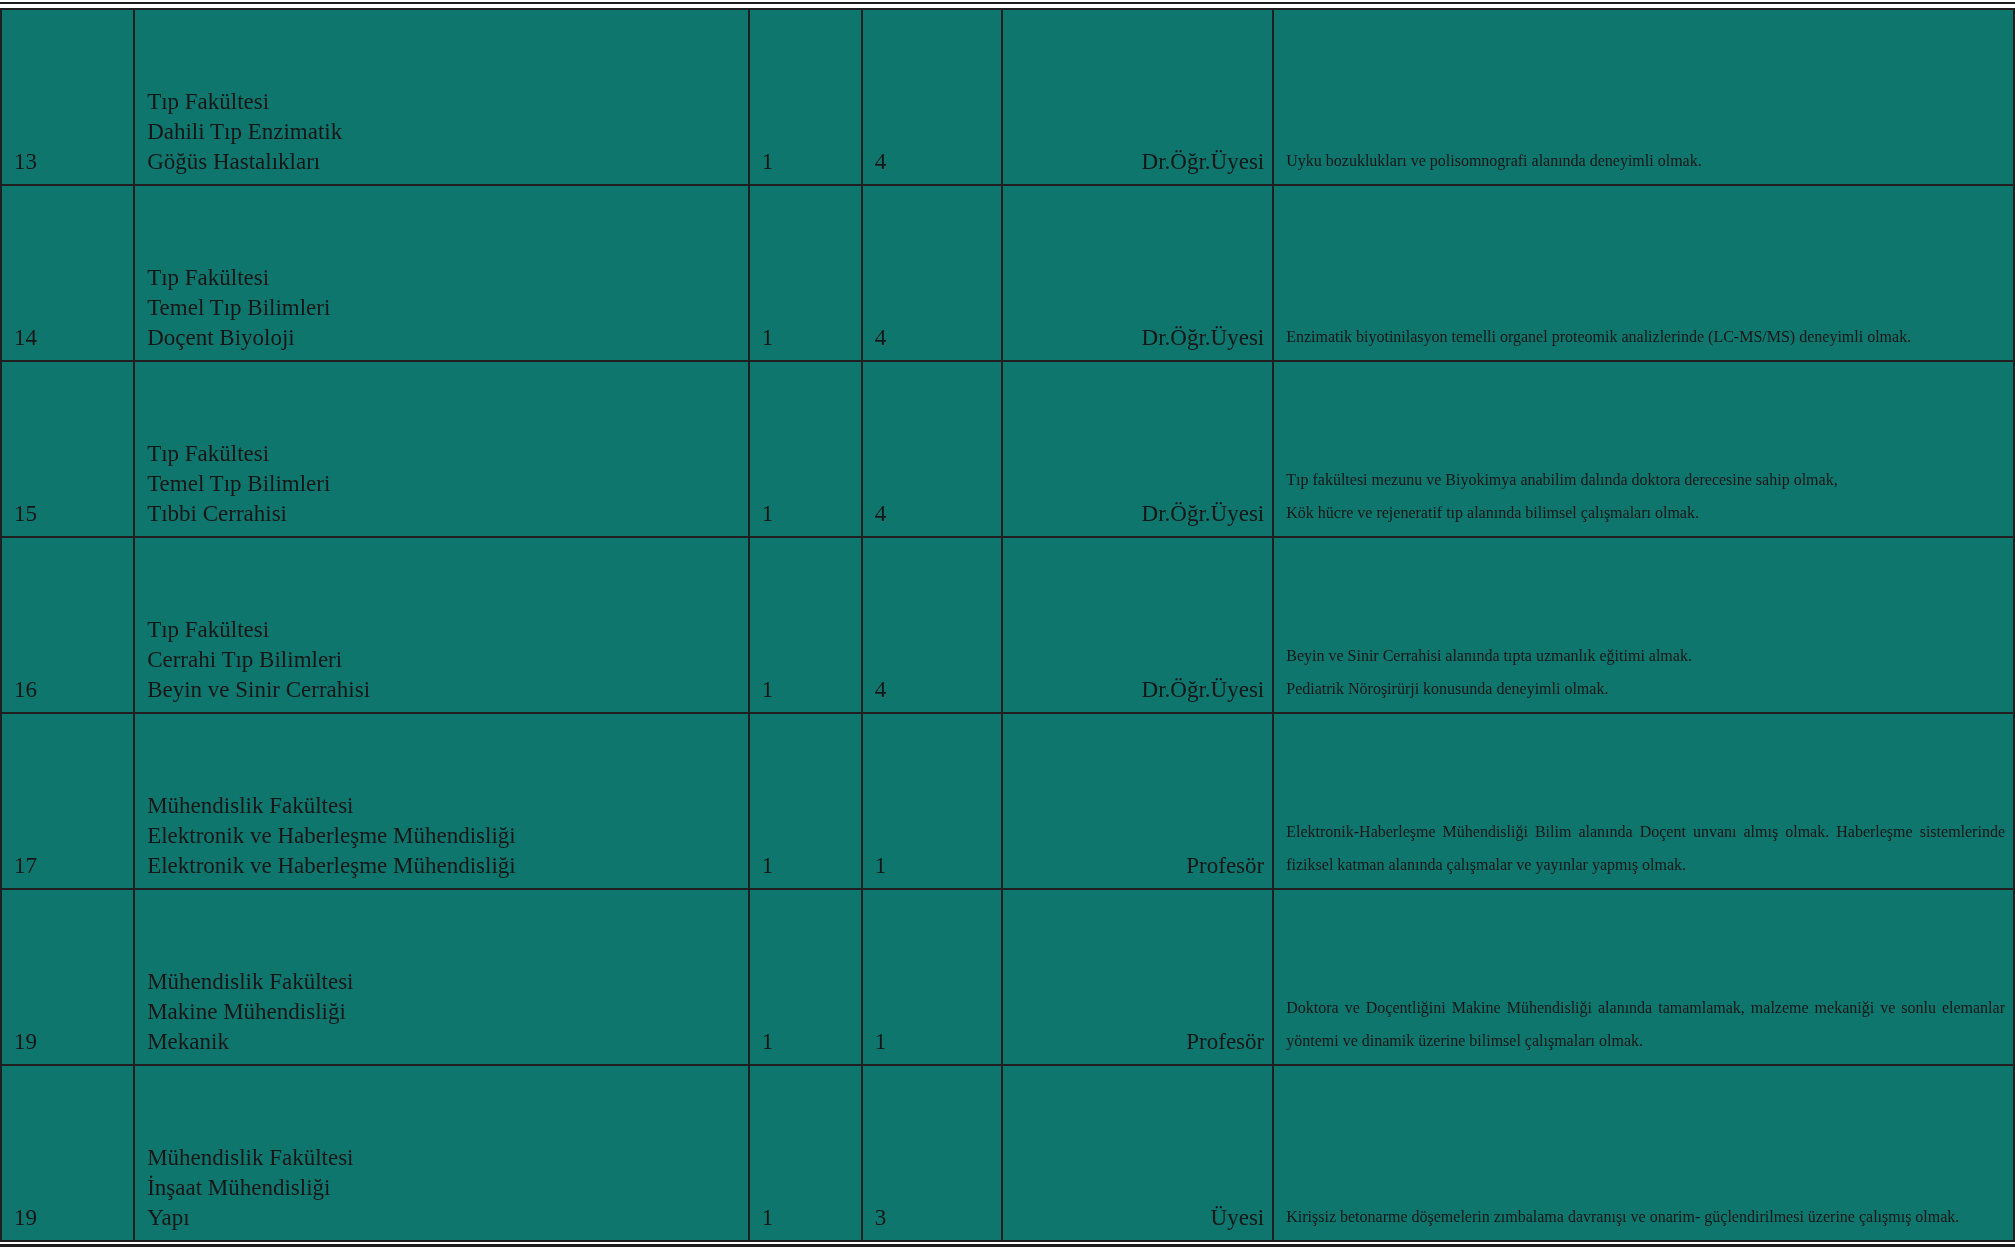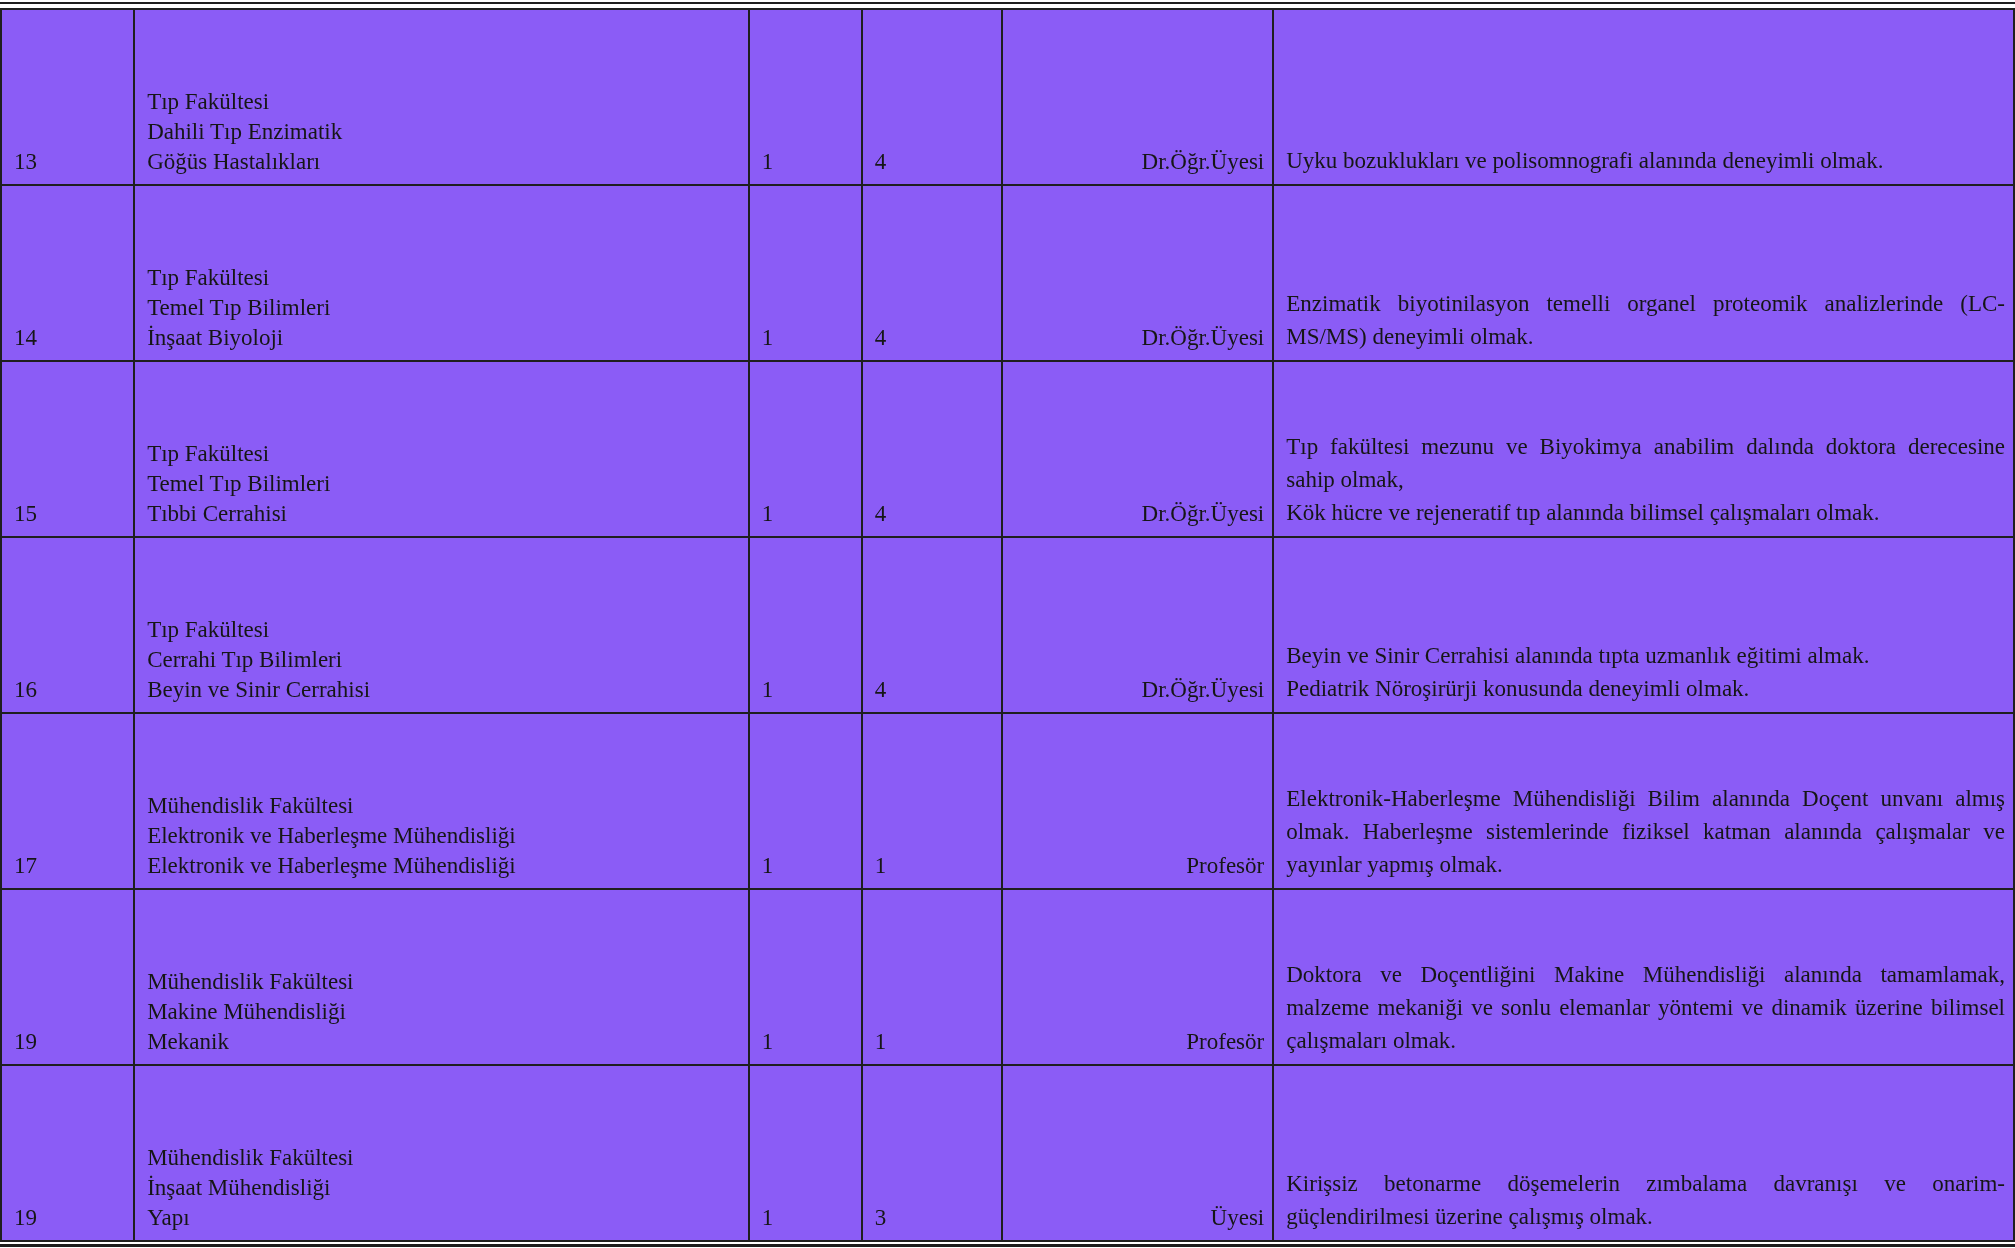--- a/index.html
+++ b/index.html
@@ -36,34 +36,34 @@
     table-layout: fixed;
     width: 2015px;
     margin-top: 8px;
   }
   table.positions td {
     border: 2px solid #1f1f1f;
     vertical-align: bottom;
     padding: 4px 8px 7px 12px;
     font-size: 23px;
     line-height: 30px;
-    background: #8b5cf6;
+    background: #0f766e;
   }
   tr.row { height: 176px; }
   td.c-no    { width: 111px;  padding-left: 16px; margin-left: 48px; }
   td.c-dept  { width: 592px;  }
   td.c-quota { width: 91px;   padding-left: 14px; }
   td.c-grade { width: 118px;  padding-left: 14px; }
   td.c-title { width: 249px; text-align: right;  }
   td.c-desc  { width: 718px;  padding-right: 10px; }
   .dept-line { white-space: nowrap; }
   .para {
     margin: 0;
     text-align: justify;
-    font-size: 23px;
+    font-size: 16px;
     line-height: 33px;
   }
 </style>
 </head>
 <body>
 
 <div class="page">
   <table class="positions">
     <tbody>
   <tr class="row">
@@ -79,21 +79,21 @@
     <td class="c-desc">
             <p class="para">Uyku bozuklukları ve polisomnografi alanında deneyimli olmak.</p>
           </td>
   </tr>
 
   <tr class="row">
     <td class="c-no">14</td>
     <td class="c-dept">
             <div class="dept-line">Tıp Fakültesi</div>
             <div class="dept-line">Temel Tıp Bilimleri</div>
-            <div class="dept-line">İnşaat Biyoloji</div>
+            <div class="dept-line">Doçent Biyoloji</div>
           </td>
     <td class="c-quota">1</td>
     <td class="c-grade">4</td>
     <td class="c-title">Dr.Öğr.Üyesi</td>
     <td class="c-desc">
             <p class="para">Enzimatik biyotinilasyon temelli organel proteomik analizlerinde (LC-MS/MS) deneyimli olmak.</p>
           </td>
   </tr>
 
   <tr class="row">

